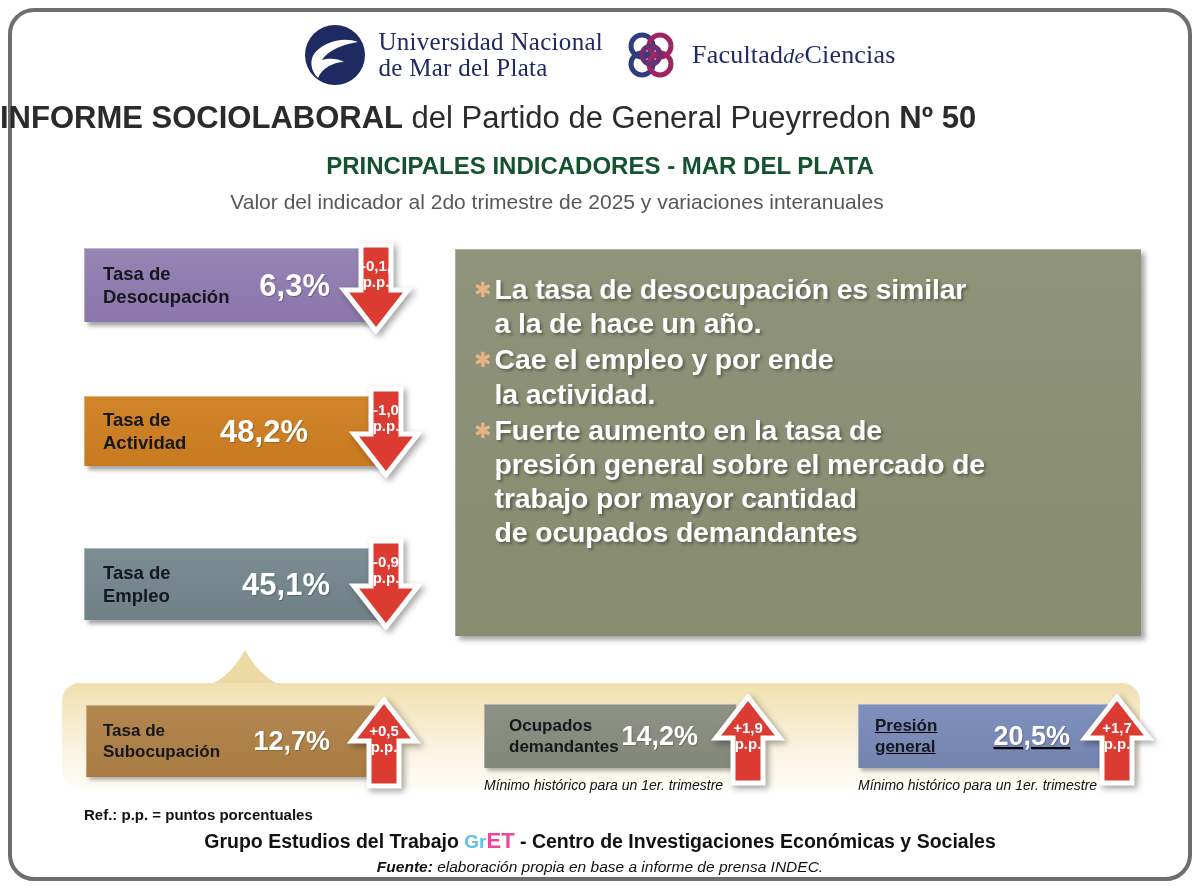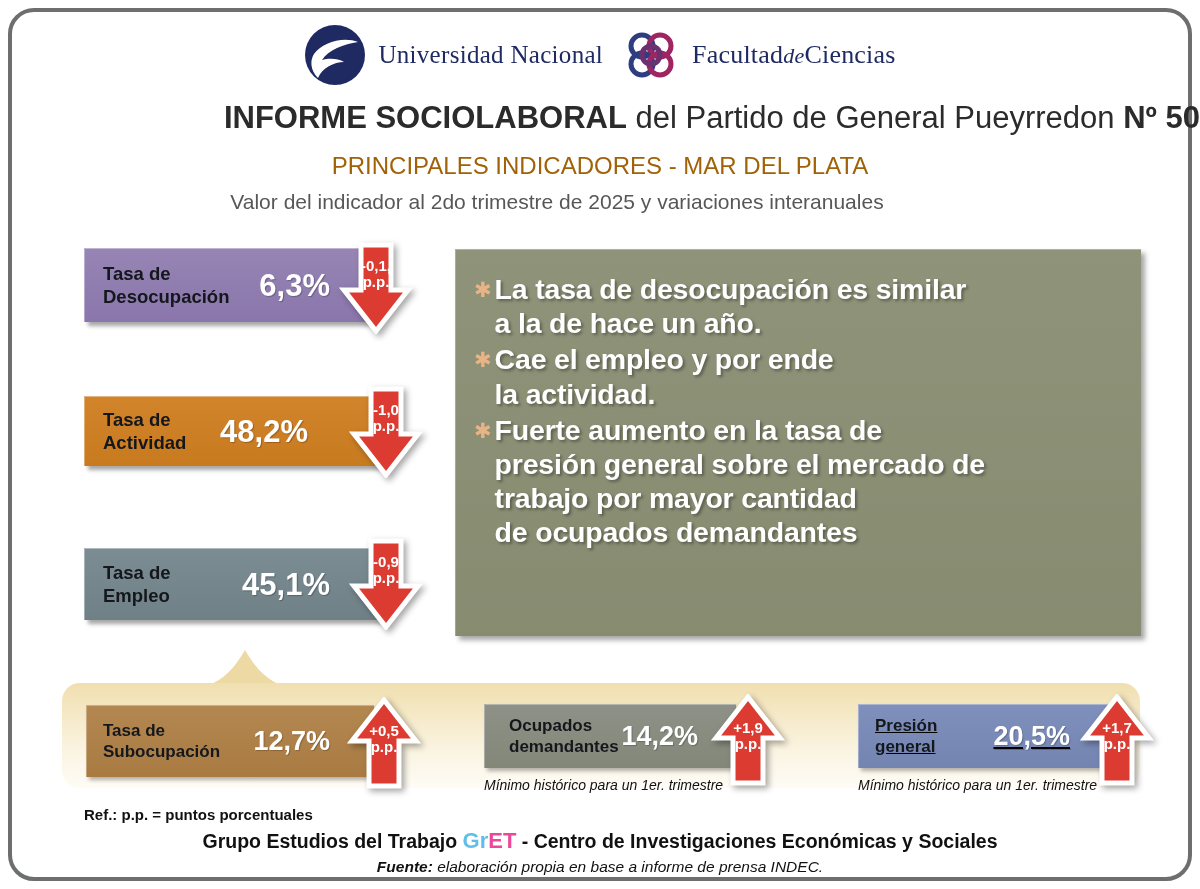--- a/index.html
+++ b/index.html
@@ -89,37 +89,37 @@
     font-style: italic;
     font-size: 22px;
   }
 
   
   .title-main {
     position: absolute;
     top: 100px;
     left: 0;
     width: 1200px;
-    text-align: right;
+    text-align: left;
     font-size: 31px;
     color: #2b2b2b;
     white-space: nowrap;
   }
   .title-main b { font-weight: bold; }
   .title-main .reg { font-weight: normal; }
 
   .title-sub {
     position: absolute;
     top: 152px;
     left: 0;
     width: 1200px;
     text-align: center;
     font-size: 24px;
-    font-weight: normal;
-    color: #a16207;
+    font-weight: bold;
+    color: #14532d;
   }
   .title-sub2 {
     position: absolute;
     top: 190px;
     left: 0;
     width: 1114px;
     text-align: center;
     font-size: 21px;
     color: #575757;
   }
@@ -305,21 +305,21 @@
     position: absolute;
     left: 0;
     top: 828px;
     width: 1200px;
     text-align: center;
     font-size: 19.5px;
     font-weight: bold;
     color: #111111;
     white-space: nowrap;
   }
-  .gret-gr { color: #5fbfe8; font-size: 22px; }
+  .gret-gr { color: #5fbfe8; font-size: 19px; }
   .gret-et { color: #ec4899; font-size: 22px; }
   .fuente-line {
     position: absolute;
     left: 0;
     top: 858px;
     width: 1200px;
     text-align: center;
     font-size: 15.5px;
     color: #111111;
     font-style: italic;
@@ -338,20 +338,21 @@
 
     <div class="logo-block">
       <div class="unmdp-mark">
         <svg viewBox="0 0 62 62" width="62" height="62">
           <circle cx="31" cy="31" r="30" fill="#1f2a63"></circle>
           <path d="M10 30 C18 18, 40 12, 54 18 C40 20, 24 26, 18 36 C24 34, 34 34, 40 38 C30 38, 18 44, 14 54 C6 46, 6 36, 10 30 Z" fill="#ffffff"></path>
         </svg>
       </div>
       <div class="unmdp-text">
         <span class="l1">Universidad Nacional</span>
+        <span class="l2">de Mar del Plata</span>
       </div>
     </div>
 
     <div class="logo-block">
       <div class="fces-mark">
         <svg viewBox="0 0 58 58" width="58" height="58">
           <g fill="none" stroke-width="5">
             <circle cx="20" cy="20" r="11" stroke="#2d3d80"></circle>
             <circle cx="38" cy="20" r="11" stroke="#9e2462"></circle>
             <circle cx="20" cy="38" r="11" stroke="#2d3d80"></circle>

